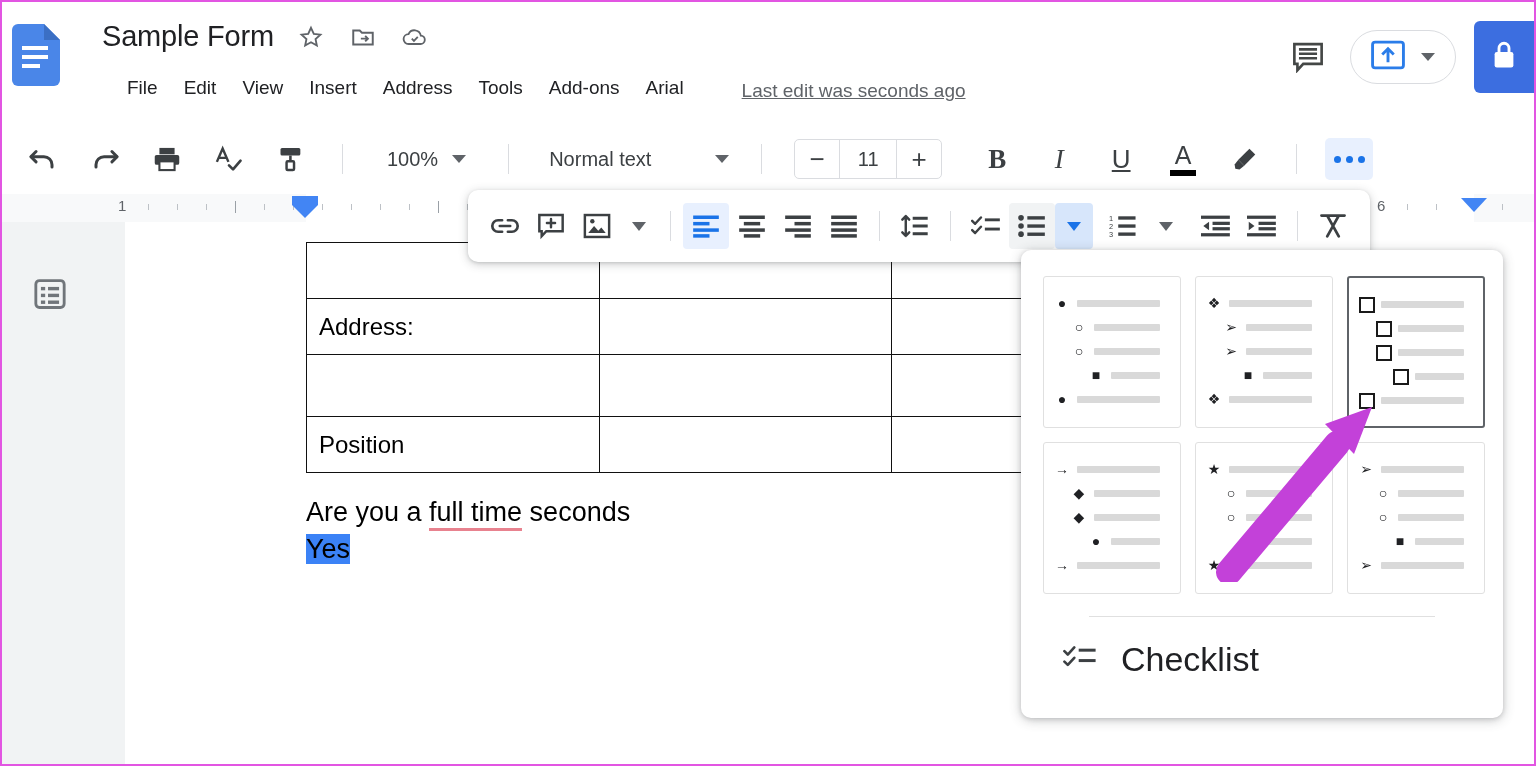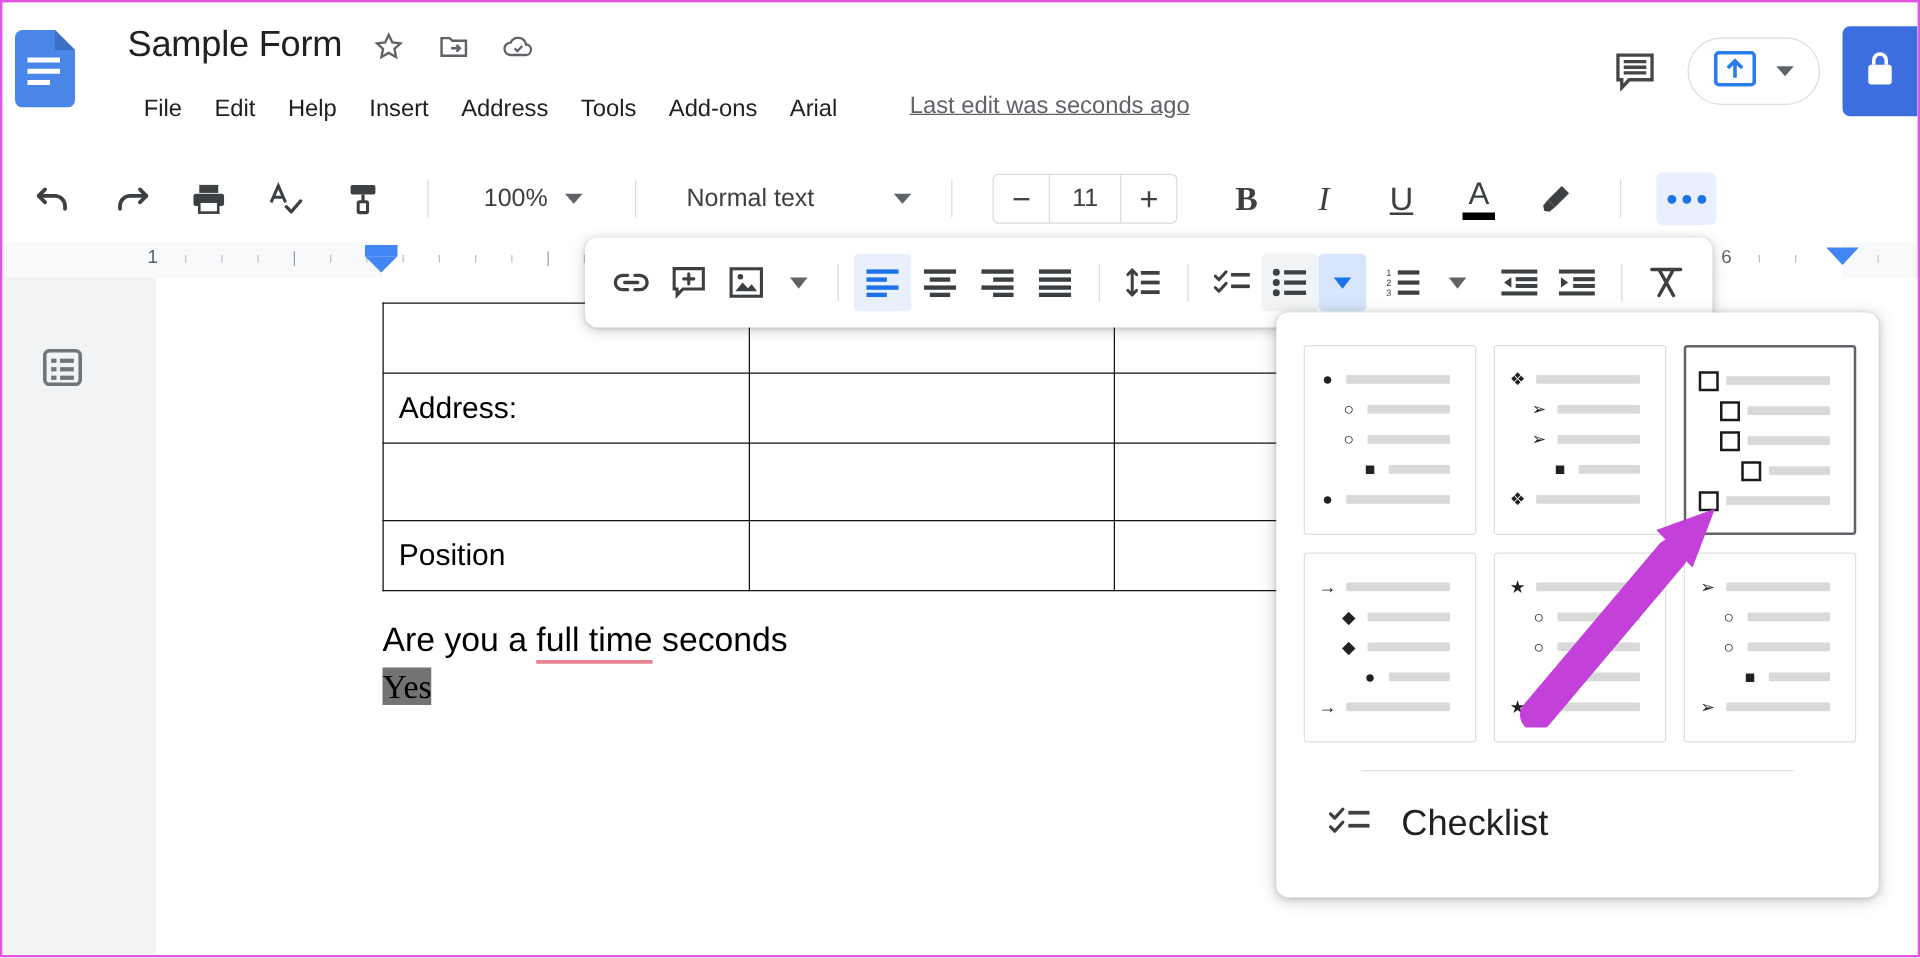--- a/index.html
+++ b/index.html
@@ -30,22 +30,22 @@
     position: absolute; left: 100px; top: 18px;
     display: flex; align-items: center; gap: 22px;
   }
   .doc-title {
     font-size: 29px; color: #202124; font-weight: 400;
     letter-spacing: -0.2px; white-space: nowrap;
   }
   .hicon { display: inline-flex; align-items: center; justify-content: center;
            width: 30px; height: 30px; cursor: pointer; }
   .menu-row {
-    position: absolute; left: 100px; top: 72px;
-    display: flex; align-items: flex-start; gap: 0px;
+    position: absolute; left: 112px; top: 72px;
+    display: flex; align-items: flex-end; gap: 0px;
   }
   .menu-item {
     font-size: 19px; color: #202124; padding: 3px 13px;
     white-space: nowrap; cursor: pointer; border-radius: 4px;
   }
   .last-edit {
     font-size: 19px; color: #5f6368; text-decoration: underline;
     margin-left: 45px; white-space: nowrap; cursor: pointer;
   }
   .header-right {
@@ -162,21 +162,21 @@
   .doc-table td.c2 { width: 293px; }
   .doc-table td.c3 { width: 384px; }
   .tall td { height: 62px; }
   .para {
     position: absolute; left: 181px; top: 272px;
     font-size: 27px; color: #000; line-height: 1.37;
   }
   .misspell {
     border-bottom: 3px solid #e8828f; padding-bottom: 1px;
   }
-  .sel { background: #737373; font-family: Liberation Serif, serif; }
+  .sel { background: #3b82f6; }
 
   
   .float-tb {
     position: absolute; left: 466px; top: 188px; width: 902px; height: 72px;
     background: #ffffff; border-radius: 10px;
     box-shadow: 0 2px 10px rgba(60,64,67,.28), 0 1px 3px rgba(60,64,67,.15);
     display: flex; align-items: center; padding: 0 14px; gap: 0px; z-index: 20;
   }
   .ft-btn {
     width: 46px; height: 46px; display: flex; align-items: center;
@@ -212,21 +212,21 @@
   .preset.selected { border: 2px solid #5f6368; }
   .prow { display: flex; align-items: center; gap: 7px; height: 24px; }
   .pline { height: 7px; background: #d9d9d9; border-radius: 1px; }
   .bl { font-size: 14px; line-height: 1; color: #202124; width: 16px;
         display: inline-block; text-align: center; flex: none; }
   .panel-div { height: 1px; background: #e0e0e0; margin: 22px 46px 0 46px; }
   .checklist-row {
     display: flex; align-items: center; gap: 24px; height: 64px;
     padding-left: 20px; margin-top: 10px; cursor: pointer; border-radius: 4px;
   }
-  .checklist-row .cl-label { font-size: 29px; color: #202124; }
+  .checklist-row .cl-label { font-size: 34px; color: #202124; }
 
   
   .sq3d {
     position: relative; width: 15px; height: 15px; flex: none;
     display: inline-block;
   }
   .sq3d::before {
     content: ""; position: absolute; left: 2px; top: 2px;
     width: 13px; height: 13px; background: #1a1a1a;
   }
@@ -273,21 +273,21 @@
         <svg width="28" height="26" viewBox="0 0 26 24">
             <path d="M7 18.5a4.6 4.6 0 0 1 0-9.2 6 6 0 0 1 11.4 1.4 3.9 3.9 0 0 1-.4 7.8z" fill="none" stroke="#5f6368" stroke-width="1.7"></path>
             <path d="M10 13.6l2 2 3.6-3.8" fill="none" stroke="#5f6368" stroke-width="1.7"></path>
           </svg>
       </span>
     </div>
 
     <div class="menu-row">
       <span class="menu-item">File</span>
       <span class="menu-item">Edit</span>
-      <span class="menu-item">Help</span>
+      <span class="menu-item">View</span>
       <span class="menu-item">Insert</span>
       <span class="menu-item">Address</span>
       <span class="menu-item">Tools</span>
       <span class="menu-item">Add-ons</span>
       <span class="menu-item">Arial</span>
       <span class="last-edit">Last edit was seconds ago</span>
     </div>
 
     <div class="header-right">
       <span class="comment-btn">

